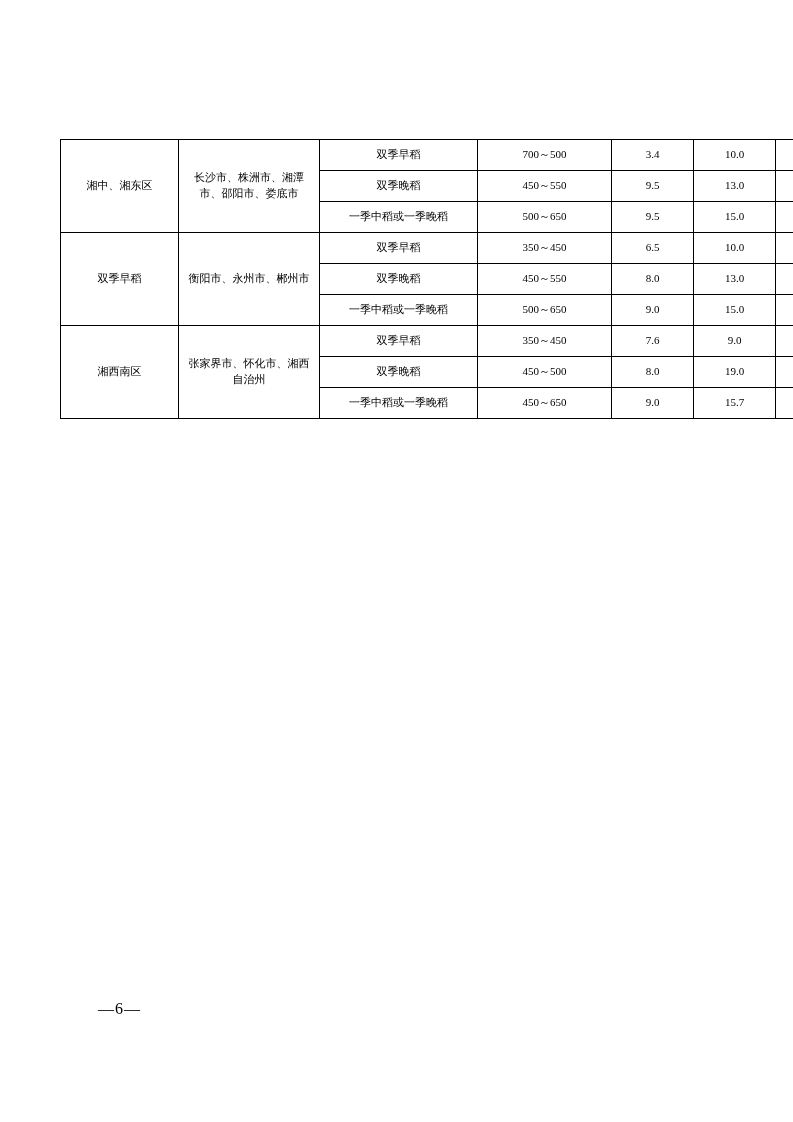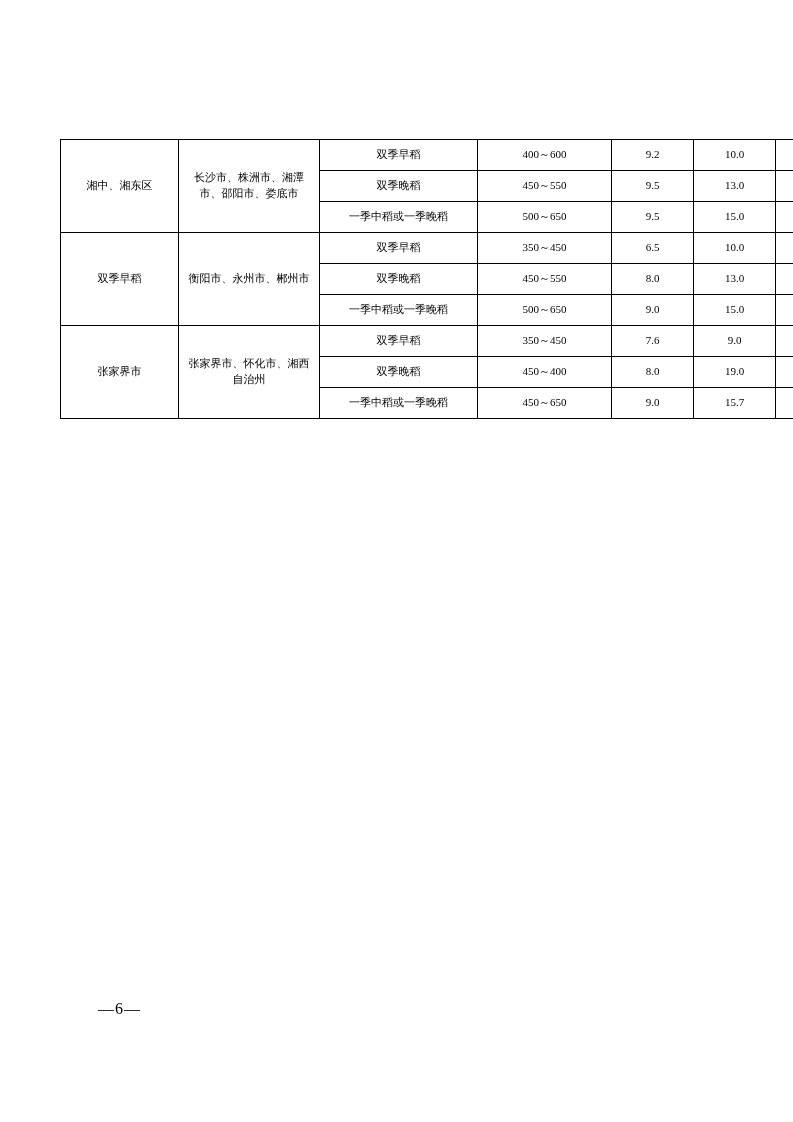--- a/index.html
+++ b/index.html
@@ -82,22 +82,22 @@
 
 <div class="page">
 
   <table class="data-table">
     <tbody>
 
       <tr class="row-h">
         <td class="region" rowspan="3">湘中、湘东区</td>
         <td class="cities" rowspan="3">长沙市、株洲市、湘潭市、邵阳市、娄底市</td>
         <td class="crop">双季早稻</td>
-        <td class="range">400～600</td>
-        <td class="num">9.2</td>
+        <td class="range">700～500</td>
+        <td class="num">3.4</td>
         <td class="num">10.0</td>
         <td class="num-last">9.0</td>
       </tr>
       <tr class="row-h">
         <td class="crop">双季晚稻</td>
         <td class="range">450～550</td>
         <td class="num">9.5</td>
         <td class="num">13.0</td>
         <td class="num-last">11.0</td>
       </tr>
@@ -127,31 +127,31 @@
       </tr>
       <tr class="row-h">
         <td class="crop">一季中稻或一季晚稻</td>
         <td class="range">500～650</td>
         <td class="num">9.0</td>
         <td class="num">15.0</td>
         <td class="num-last">13.0</td>
       </tr>
 
       <tr class="row-h">
-        <td class="region" rowspan="3">张家界市</td>
+        <td class="region" rowspan="3">湘西南区</td>
         <td class="cities" rowspan="3">张家界市、怀化市、湘西自治州</td>
         <td class="crop">双季早稻</td>
         <td class="range">350～450</td>
         <td class="num">7.6</td>
         <td class="num">9.0</td>
         <td class="num-last">8.5</td>
       </tr>
       <tr class="row-h">
         <td class="crop">双季晚稻</td>
-        <td class="range">450～400</td>
+        <td class="range">450～500</td>
         <td class="num">8.0</td>
         <td class="num">19.0</td>
         <td class="num-last">10.0</td>
       </tr>
       <tr class="row-h">
         <td class="crop">一季中稻或一季晚稻</td>
         <td class="range">450～650</td>
         <td class="num">9.0</td>
         <td class="num">15.7</td>
         <td class="num-last">12.5</td>

